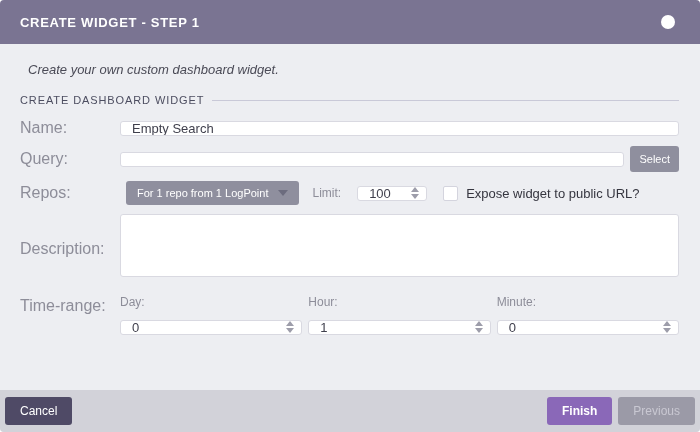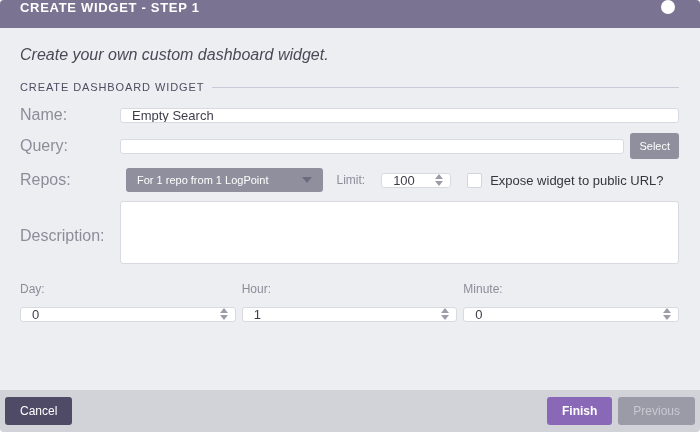--- a/index.html
+++ b/index.html
@@ -10,38 +10,38 @@
     background: #ffffff;
   }
   .dialog {
     width: 700px; height: 432px;
     display: flex; flex-direction: column;
     background: #edeef2;
     border-radius: 4px; overflow: hidden;
   }
   
   .header {
-    flex: none; height: 28px;
+    flex: none; height: 44px;
     background: #7a7492;
-    display: flex; justify-content: space-between;
+    display: flex; align-items: center; justify-content: space-between;
     padding: 0 25px 0 20px;
   }
   .title {
     color: #ffffff; font-size: 13px; font-weight: bold;
     letter-spacing: 0.7px;
   }
   .step-dot {
     width: 14px; height: 14px; border-radius: 50%;
     background: #ffffff;
   }
   
   .body { flex: 1; padding: 18px 21px 0 20px; overflow: hidden; }
   .intro {
-    margin: 0 0 17px 0;
-    font-style: italic; font-size: 16px; color: #4a4a56;
+    margin: 0 0 17px 8px;
+    font-style: italic; font-size: 13px; color: #4a4a56;
   }
   .legend-row { display: flex; align-items: center; margin-bottom: 13px; }
   .legend-text {
     font-size: 11px; color: #4c4d60; letter-spacing: 0.9px;
     white-space: nowrap;
   }
   .legend-line { flex: 1; height: 1px; background: #c9c9d8; margin-left: 8px; }
 
   .form-row { display: flex; align-items: center; margin-bottom: 9px; }
   .label { width: 100px; flex: none; font-size: 16px; color: #8d8d99; }
@@ -57,21 +57,21 @@
     margin-left: 6px; height: 26px; padding: 0 9px;
     background: #8f8f9e; color: #ffffff;
     border: none; border-radius: 3px;
     font-family: inherit; font-size: 11px; cursor: pointer;
   }
 
   .dropdown {
     margin-left: 6px; height: 24px;
     background: #8f8f9e; border-radius: 3px;
     color: #ffffff; font-size: 11px;
-    display: flex; align-items: center; padding: 0 11px; cursor: pointer; gap: 24px;
+    display: flex; align-items: center; padding: 0 11px; cursor: pointer;
   }
   .dropdown-label { white-space: nowrap; }
   .caret-down {
     margin-left: 10px; width: 0; height: 0;
     border-left: 5px solid transparent; border-right: 5px solid transparent;
     border-top: 6px solid #6c6c7e;
   }
 
   .limit-label { margin-left: 13px; font-size: 12px; color: #8d8d99; flex: none; }
   .spin-wrap { position: relative; }
@@ -176,20 +176,21 @@
       <span class="checkbox"></span>
       <span class="checkbox-label">Expose widget to public URL?</span>
     </div>
 
     <div class="form-row desc-row">
       <span class="label">Description:</span>
       <textarea class="desc-area" style=""></textarea>
     </div>
 
     <div class="form-row tr-row">
+      <span class="label">Time-range:</span>
       <div class="tr-cols">
 
         <div class="tr-col">
           <span class="sub-label">Day:</span>
           <div class="spin-wrap">
             <input class="tinput spin-input" type="text" value="0" style="">
             <span class="spin">
               <span class="arrow-up"></span>
               <span class="arrow-down"></span>
             </span>

